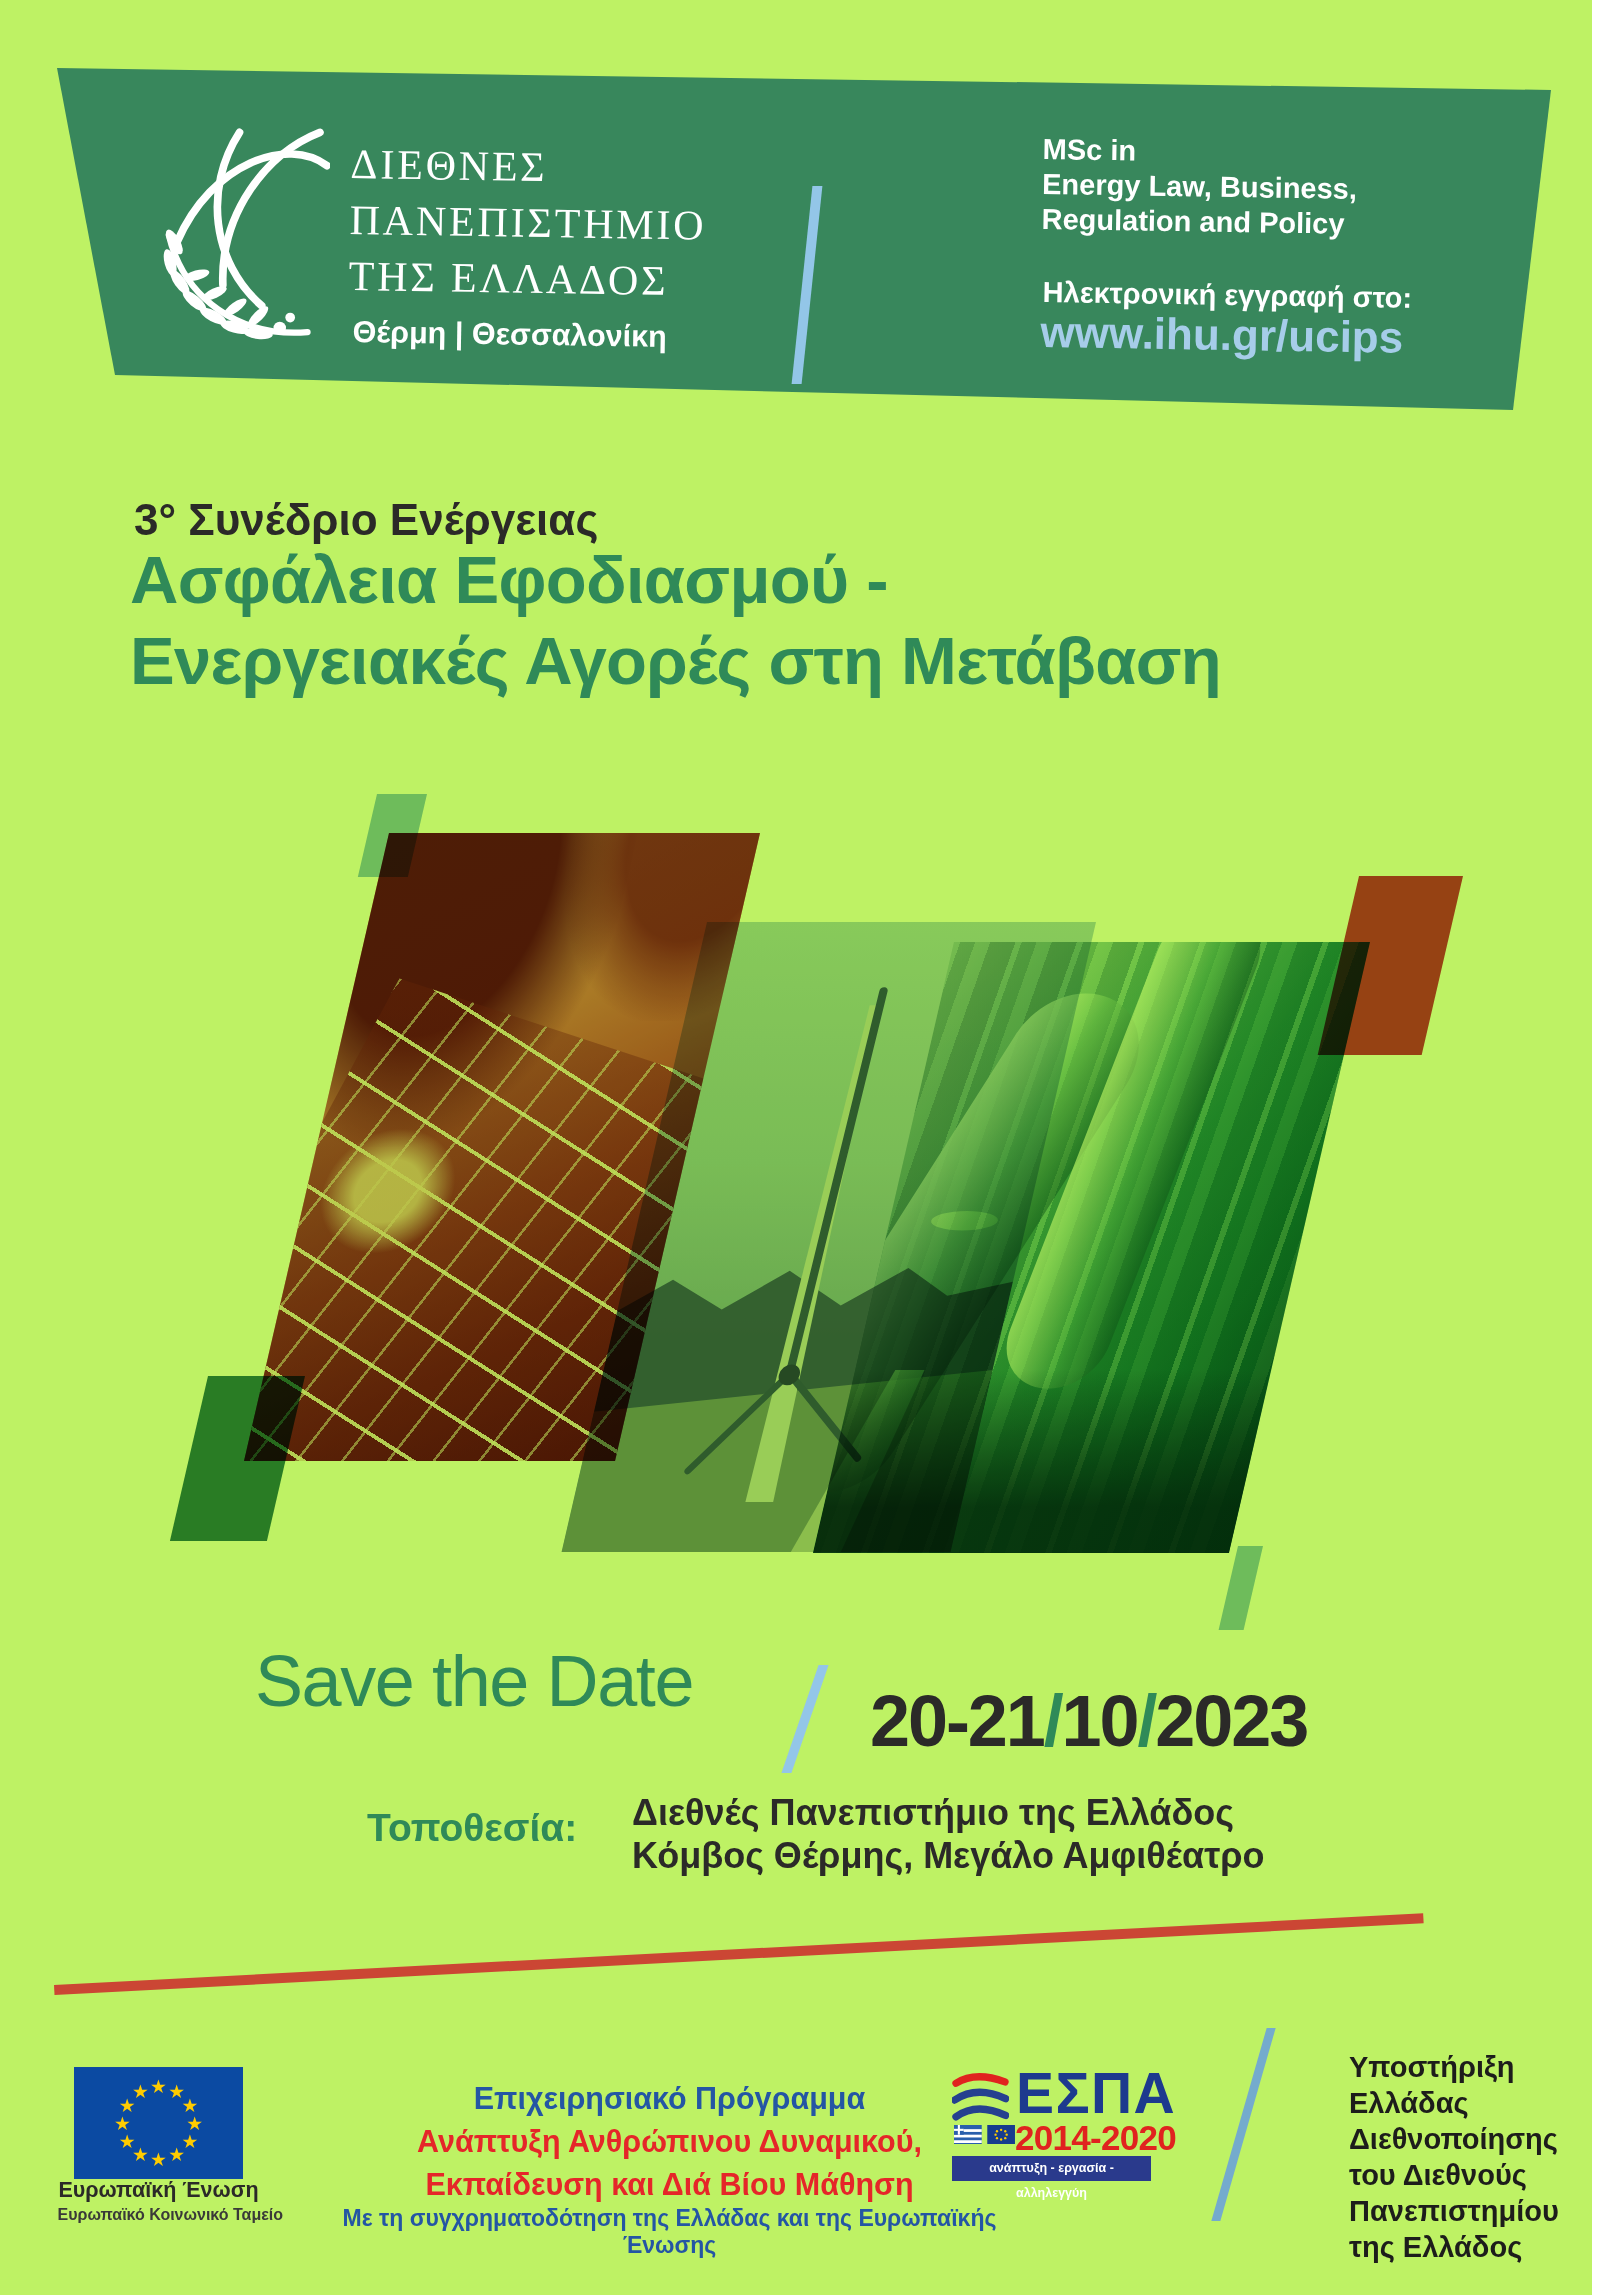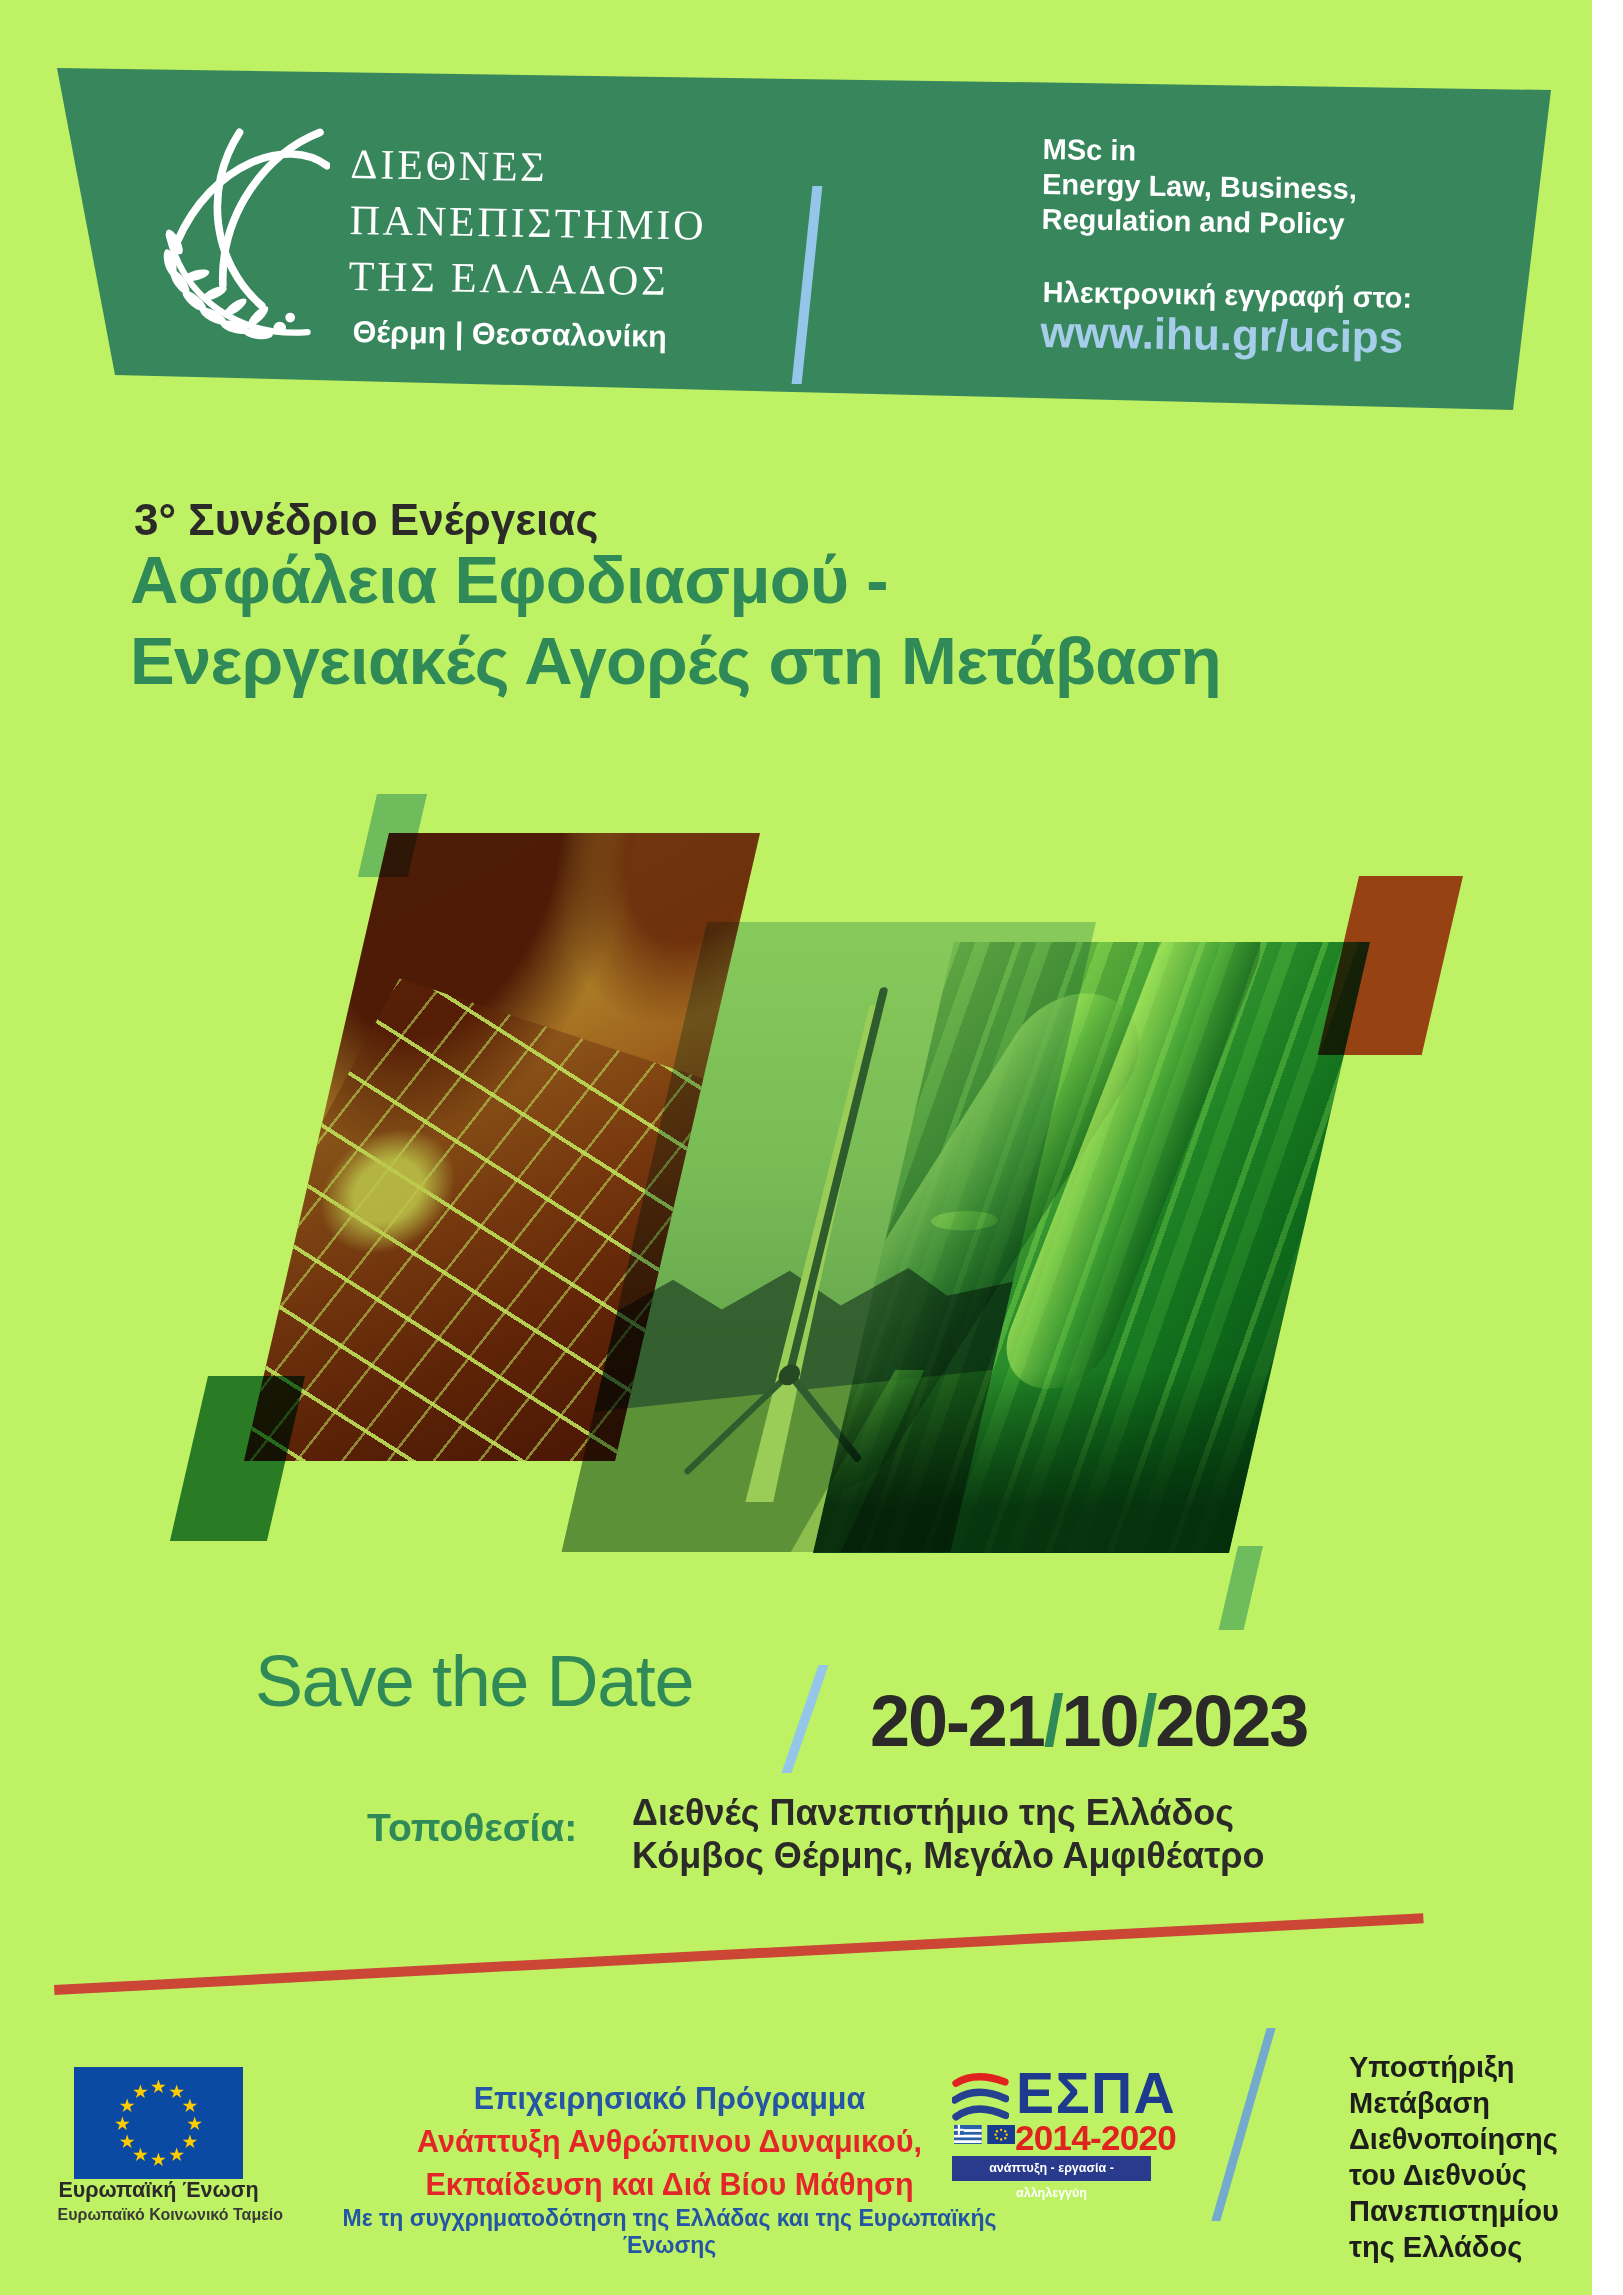--- a/index.html
+++ b/index.html
@@ -252,21 +252,21 @@
       </g>
     </g>
   </svg>
   <div class="abs espa-period">2014-2020</div>
   <div class="abs espa-bar">ανάπτυξη - εργασία - αλληλεγγύη</div>
 
   <div class="abs footer-slash"></div>
 
   <div class="abs support">
     <div>Υποστήριξη</div>
-    <div>Μετάβαση</div>
+    <div>Ελλάδας</div>
     <div>Διεθνοποίησης</div>
     <div>του Διεθνούς</div>
     <div>Πανεπιστημίου</div>
     <div>της Ελλάδος</div>
   </div>
 
 </div>
 
 
 </body></html>

